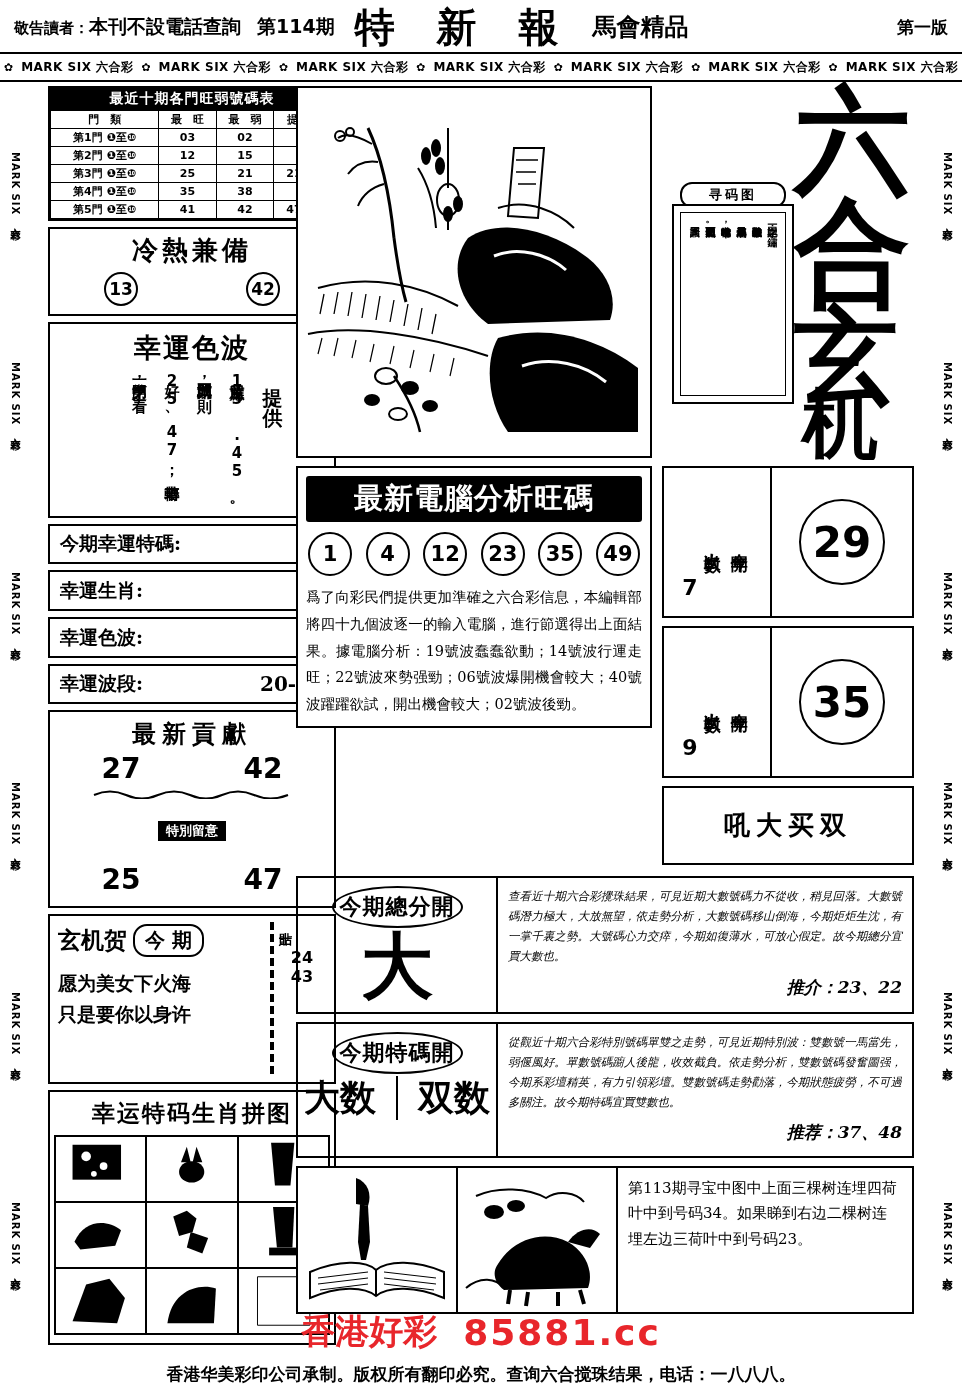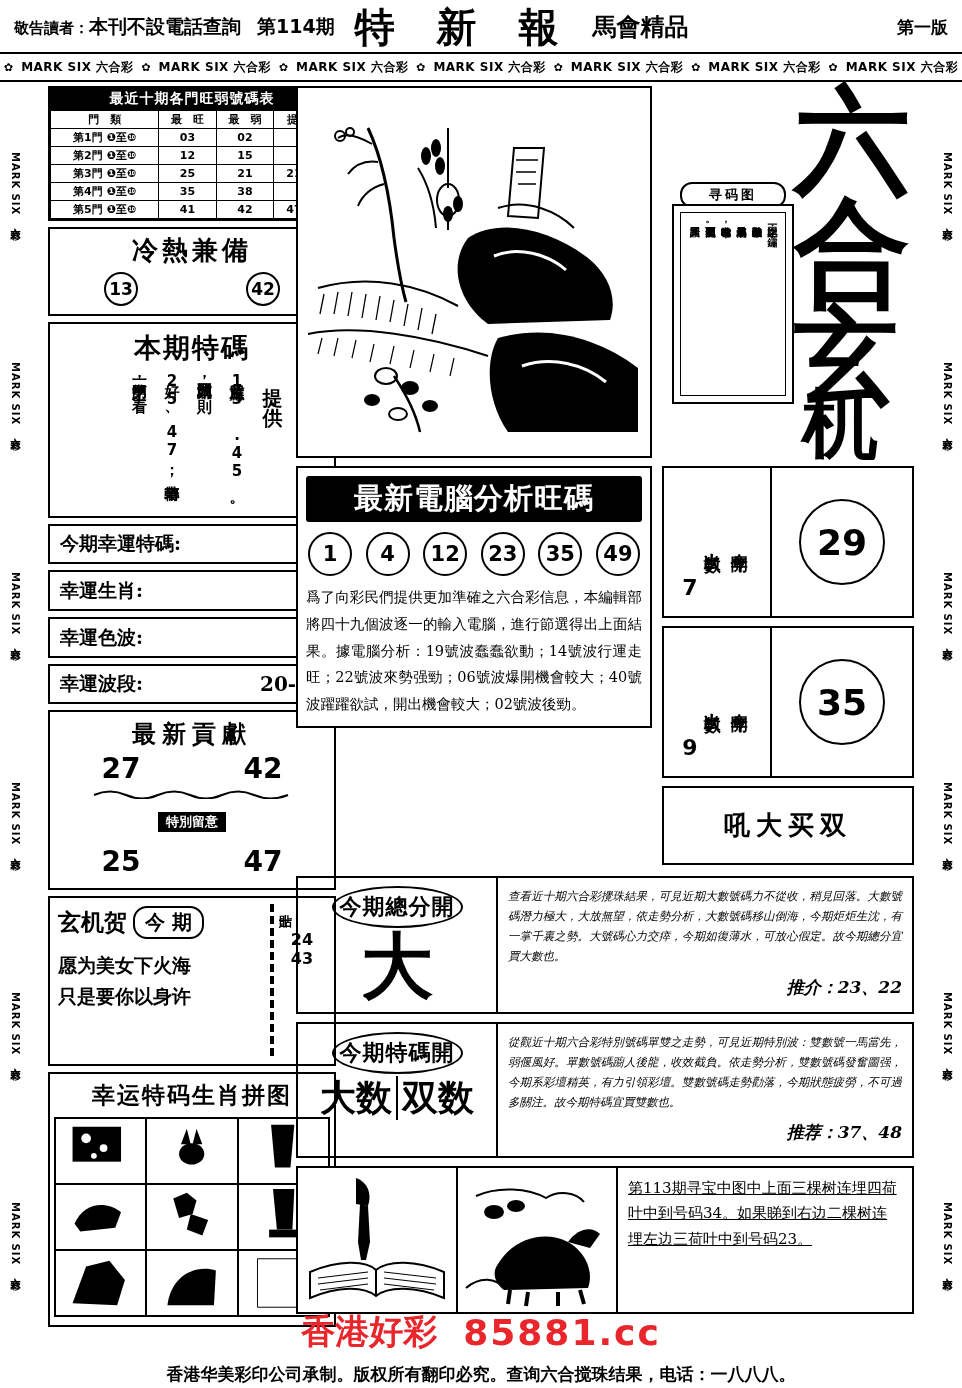--- a/index.html
+++ b/index.html
@@ -86,21 +86,21 @@
   .luck-row {
     margin-top:6px; padding:5px 10px; font-size:19px; font-weight:bold;
     display:flex; justify-content:space-between; align-items:center;
     font-family:"DejaVu Serif", serif;
   }
   .luck-row .v { font-size:20px; }
 
   .contrib { margin-top:6px; padding:6px 0 10px; text-align:center; }
   .contrib .hd { font-size:24px; font-weight:bold; font-family:"DejaVu Serif",serif; letter-spacing:6px; }
   .contrib .pair { display:flex; justify-content:space-around; font-size:28px; font-weight:bold; margin-top:2px; }
-  .contrib .sep { font-size:13px; font-weight:bold; background:#000; color:#fff; display:inline-block; padding:1px 8px; margin:11px 0; }
+  .contrib .sep { font-size:13px; font-weight:bold; background:#000; color:#fff; display:inline-block; padding:1px 8px; margin:20px 0; }
   .wave { height:12px; display:block; margin:2px auto; }
 
   .xuanji { margin-top:6px; padding:8px 8px 10px; height:170px; position:relative; }
   .xj-head { display:flex; align-items:center; gap:6px; }
   .xj-left { font-size:23px; font-weight:bold; font-family:"DejaVu Serif",serif; }
   .xj-badge { border:2px solid #000; border-radius:14px; padding:1px 10px; font-size:20px; font-weight:bold; }
   .xj-body { font-size:19px; font-weight:bold; line-height:1.5; margin-top:12px; font-family:"DejaVu Serif",serif;}
   .xj-side {
     position:absolute; right:6px; top:6px; width:52px; text-align:center;
   }
@@ -132,45 +132,45 @@
   .scroll-box { position:absolute; left:10px; top:118px; width:122px; height:200px; border:2px solid #000; background:#fff; }
   .scroll-cap { position:absolute; left:18px; top:96px; width:106px; height:26px; border:2px solid #000; border-radius:12px; background:#fff; text-align:center; font-size:13px; font-weight:bold; line-height:22px; letter-spacing:3px;}
   .scroll-inner { position:absolute; inset:6px; border:1px solid #000; display:flex; justify-content:center; gap:3px; padding:6px 2px; }
   .scroll-inner span { writing-mode:vertical-rl; text-orientation:upright; font-size:10px; font-weight:bold; line-height:1.25; }
 
   .openbox { margin-top:8px; display:flex; border:2px solid #000; height:152px; }
   .ob-left { width:108px; display:flex; align-items:center; justify-content:center; gap:4px; border-right:2px solid #000; }
   .ob-left .lbl { writing-mode:vertical-rl; text-orientation:upright; font-size:17px; font-weight:bold; letter-spacing:2px; }
   .ob-left .num { font-size:22px; font-weight:bold; align-self:flex-end; margin-bottom:16px; }
   .ob-right { flex:1; display:flex; align-items:center; justify-content:center; }
-  .c88 { width:86px;height:86px;font-size:36px; }
+  .c88 { width:86px;height:86px;font-size:42px; }
 
   .hint-box { margin-top:8px; padding:20px 0; text-align:center; }
   .hint-box .t { font-size:26px; font-weight:bold; font-family:"DejaVu Serif",serif; letter-spacing:6px; }
 
   
   .lower { position:absolute; left:266px; top:790px; width:618px; }
   .lrow { display:flex; border:2px solid #000; margin-bottom:8px; }
   .lrow .left { width:200px; border-right:2px solid #000; padding:8px 4px; text-align:center; position:relative; }
   .ellipse {
     border:2px solid #000; border-radius:50%/50%; padding:4px 6px;
     font-size:22px; font-weight:bold; font-family:"DejaVu Serif",serif;
     display:inline-block; letter-spacing:1px;
   }
   .bigchar { font-size:72px; font-weight:bold; font-family:"DejaVu Serif",serif; line-height:1.05; }
-  .twochar { display:flex; align-items:center; justify-content:center; gap:4px; font-size:36px; font-weight:bold; font-family:"DejaVu Serif",serif; }
+  .twochar { display:flex; align-items:center; justify-content:center; gap:20px; font-size:36px; font-weight:bold; font-family:"DejaVu Serif",serif; }
   .twochar .vline { width:2px; height:44px; background:#000; }
   .lrow .right { flex:1; padding:8px 10px; font-size:11.5px; line-height:1.75; text-align:justify; font-family:"DejaVu Serif",serif;font-style:italic; }
   .reco { text-align:right; font-size:17px; font-weight:bold; margin-top:6px; font-family:"DejaVu Serif",serif;}
 
   .findbox { display:flex; border:2px solid #000; height:148px; }
   .fb-img { width:320px; border-right:2px solid #000; display:flex; }
   .fb-img .half { flex:1; position:relative; overflow:hidden; }
   .fb-img .half + .half { border-left:2px solid #000; }
-  .fb-text { flex:1; padding:8px 10px; font-size:15px; line-height:1.7; font-family:"DejaVu Serif",serif;text-decoration:underline; }
+  .fb-text { flex:1; padding:8px 10px; font-size:15px; line-height:1.7; font-family:"DejaVu Serif",serif; }
 
   
   .footer-brand {
     position:absolute; left:0; bottom:34px; width:962px; height:44px;
     display:flex; align-items:center; justify-content:center; gap:26px;
   }
   .fb-red { color:#e8262b; font-size:34px; font-weight:bold; font-family:"DejaVu Serif",serif; }
   .fb-num { color:#e8262b; font-size:36px; font-weight:bold; letter-spacing:2px; }
   .footer-line {
     position:absolute; left:0; bottom:2px; width:962px; text-align:center;
@@ -278,21 +278,21 @@
 
       <div class="box hotcold">
         <div class="t">冷熱兼備</div>
         <div class="nums">
           <span class="circ c34">13</span>
           <span class="circ c34">42</span>
         </div>
       </div>
 
       <div class="box special">
-        <div class="hd">本期特碼</div>
+        <div class="hd">幸運色波</div>
         <div class="vcols">
           <div class="vtext">第一門之中，看</div>
           <div class="vtext">好25、47；若轉車</div>
           <div class="vtext">三門或第五門，則</div>
           <div class="vtext">應留意13 .45 。</div>
           <div class="vtext big">提　供：</div>
           <div class="spec-circles">
             <span class="circ c30">12</span>
             <span class="circ c30">23</span>
           </div>

